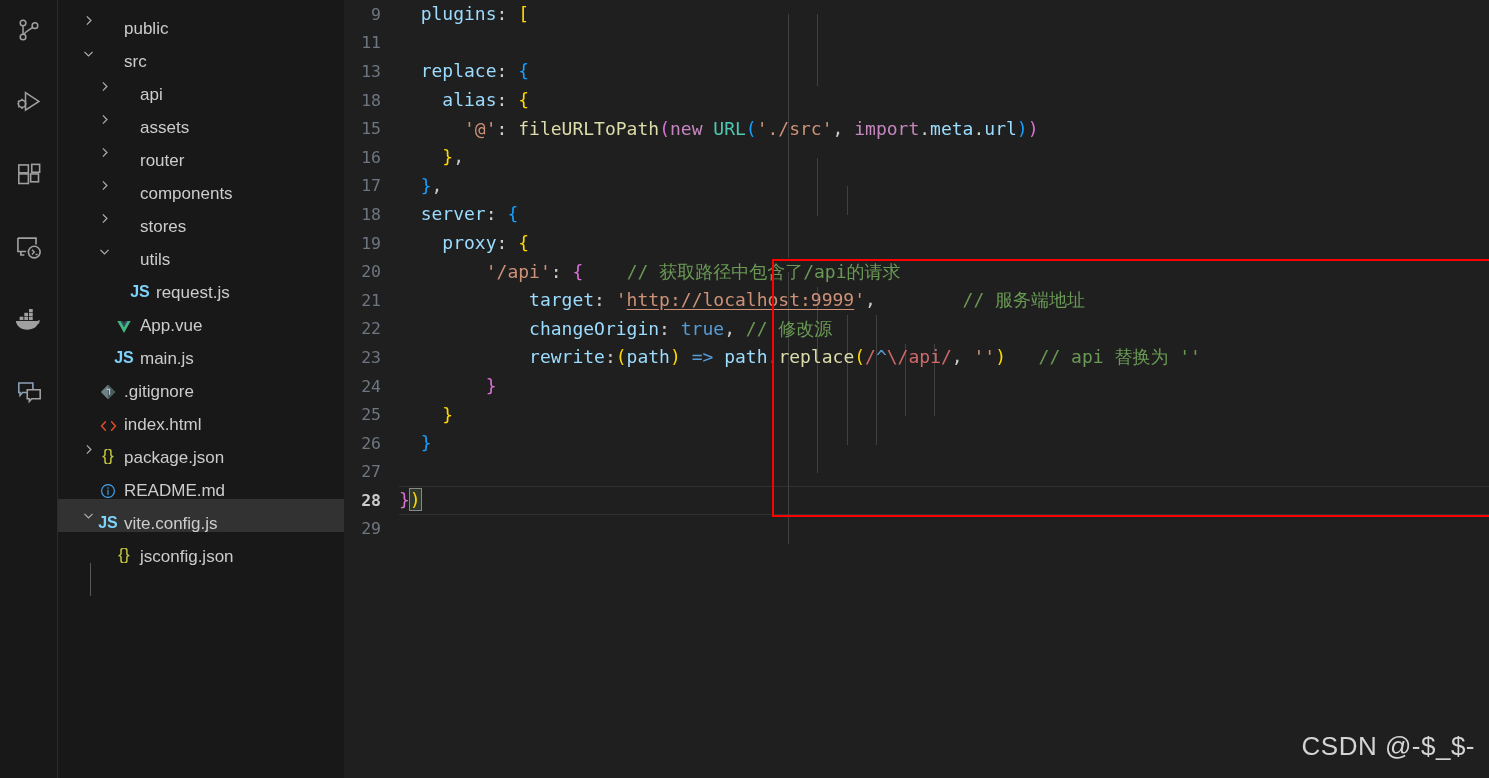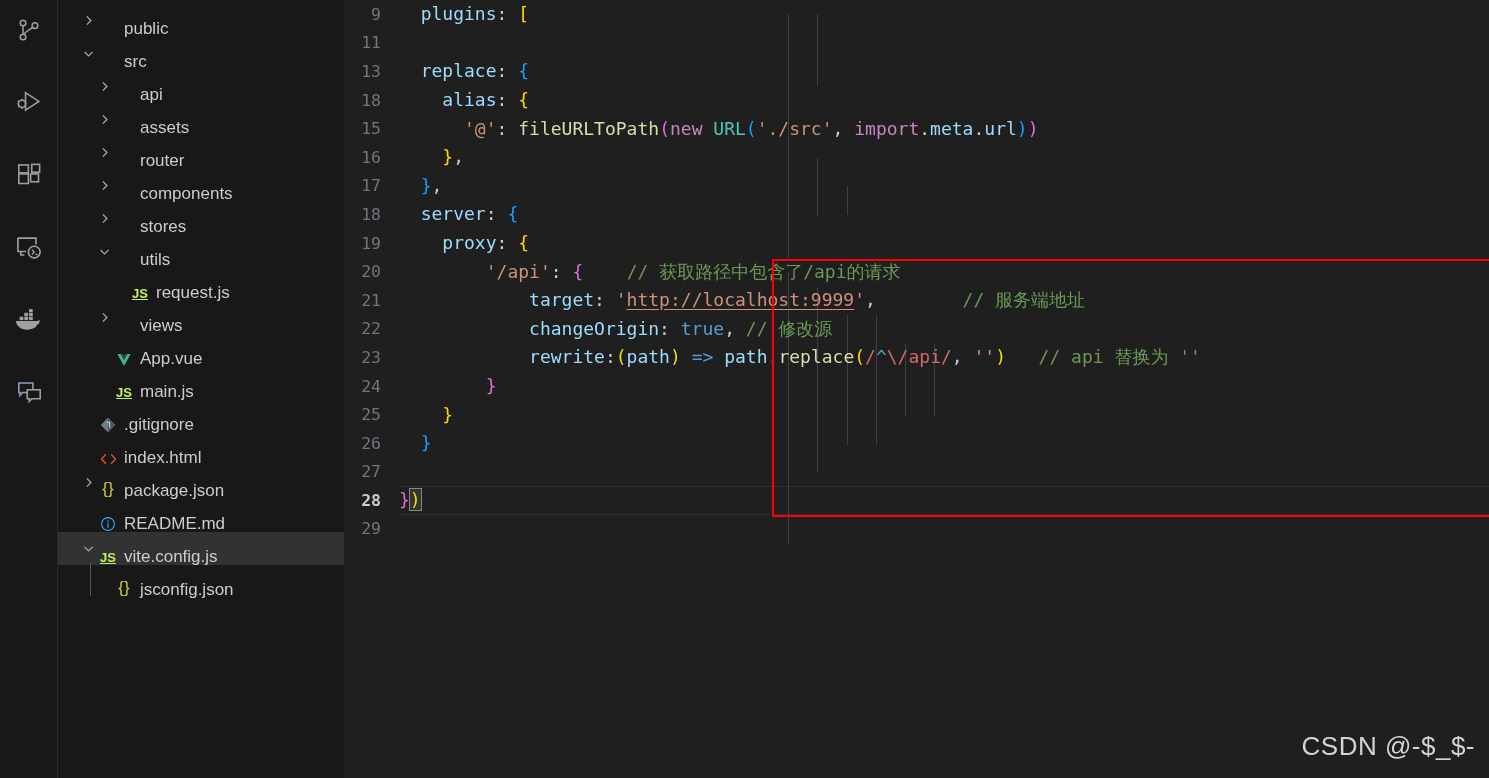--- a/index.html
+++ b/index.html
@@ -77,21 +77,21 @@
     flex: 0 0 22px;
     display: inline-flex;
     align-items: center;
     justify-content: center;
     font-size: 13px;
     font-weight: bold;
     margin-right: 5px;
     font-family: "Liberation Sans", sans-serif;
   }
   .ficon svg { display:block; }
-  .ficon.js   { color: #bef264; font-size: 13px; text-decoration: underline; }
+  .ficon.js   { color: #7dd3fc; font-size: 16px; }
   .ficon.json { color: #cbcb41; font-size: 17px; font-weight: normal; }
   .tree-label { font-size: 17px; line-height: 1; }
   .indent-guide {
     position: absolute;
     width: 1px;
     background: #585858;
     top: 0;
     bottom: 0;
   }
 
@@ -336,29 +336,20 @@
         <div class="tree-row" style="padding-left: 54px;">
           <span class="twisty empty">
             <svg width="13" height="13" viewBox="0 0 16 16" fill="none" stroke="currentColor" stroke-width="1.5">
               <path d="M6 3 L11 8 L6 13"></path>
             </svg>
           </span>
           <span class="ficon js">JS</span>
           <span class="tree-label">request.js</span>
         </div>
         <div class="tree-row" style="padding-left: 38px;">
-          <span class="twisty">
-            <svg width="13" height="13" viewBox="0 0 16 16" fill="none" stroke="currentColor" stroke-width="1.5">
-              <path d="M6 3 L11 8 L6 13"></path>
-            </svg>
-          </span>
-          <span class="ficon"></span>
-          <span class="tree-label">views</span>
-        </div>
-        <div class="tree-row" style="padding-left: 38px;">
           <span class="twisty empty">
             <svg width="13" height="13" viewBox="0 0 16 16" fill="none" stroke="currentColor" stroke-width="1.5">
               <path d="M6 3 L11 8 L6 13"></path>
             </svg>
           </span>
           <span class="ficon">
             <svg width="16" height="14" viewBox="0 0 24 20">
               <path d="M2 1 L7 1 L12 10 L17 1 L22 1 L12 19 Z" fill="#41b883"></path>
               <path d="M7 1 L12 10 L17 1 L13.6 1 L12 4 L10.4 1 Z" fill="#35495e"></path>
             </svg>

